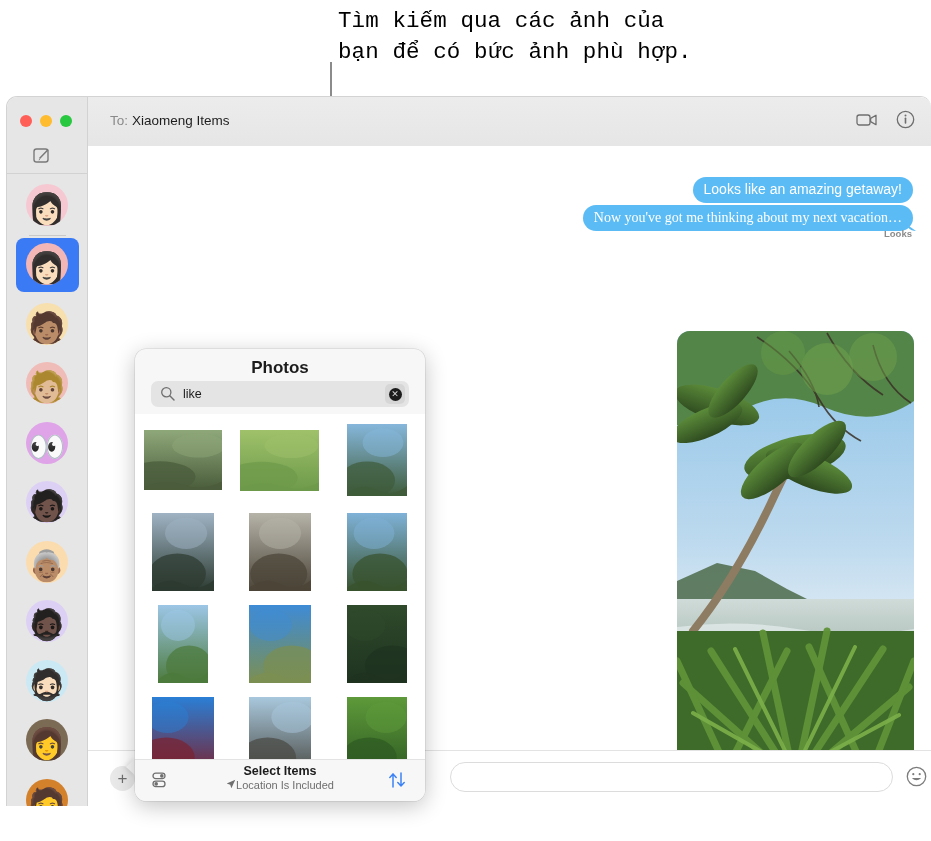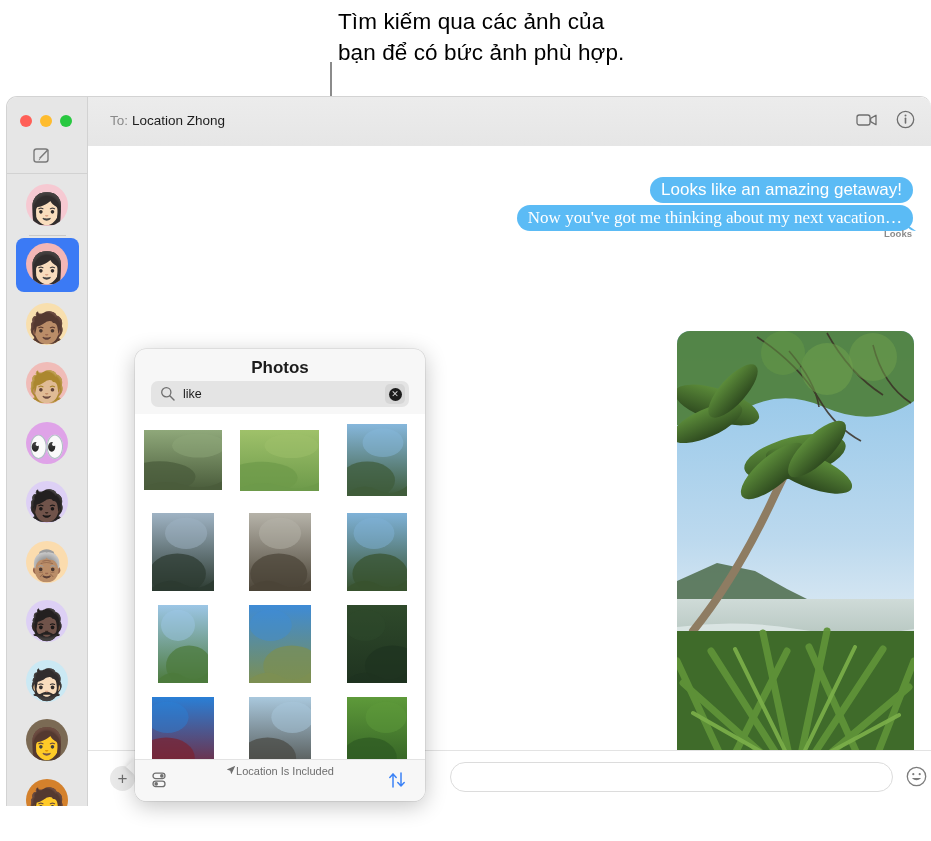--- a/index.html
+++ b/index.html
@@ -8,20 +8,21 @@
     background:#ffffff;
     font-family:"Liberation Sans","DejaVu Sans",sans-serif;
     -webkit-font-smoothing:antialiased;
   }
 
   
   #callout{
     position:absolute;left:338px;top:6px;width:400px;
     font-size:22.5px;line-height:31px;color:#000;
     letter-spacing:.1px;
+    font-family:Liberation Mono, monospace;
   }
   #leader{
     position:absolute;left:330px;top:62px;width:2px;height:330px;
     background:#8b8b8b;
   }
 
   
   #window{
     position:absolute;left:6px;top:96px;width:925px;height:710px;
     background:#fff;
@@ -81,21 +82,21 @@
   }
   #to-value{
     position:absolute;left:44px;top:16px;font-size:13.5px;color:#1d1d1d;
   }
   #tb-icons{position:absolute;right:16px;top:13px;display:flex;gap:18px;align-items:center;}
 
   
   #convo{position:absolute;left:0;top:49px;right:0;bottom:0;background:#fff;}
   .bubble{
     position:absolute;background:#5bbbf5;color:#fff;
-    font-size:17px;line-height:15px;
+    font-size:14px;line-height:15px;
     padding:5px 11px 6px 11px;border-radius:13px;white-space:nowrap;
   }
   #b1{right:18px;top:31px;}
   #b2{right:18px;top:59px;font-family:Liberation Serif, serif;}
   #b2:after{
     content:"";position:absolute;right:-3px;bottom:0px;
     width:11px;height:13px;background:#5bbbf5;
     border-bottom-left-radius:12px;
     clip-path:polygon(0 40%,100% 100%,0 100%);
   }
@@ -271,21 +272,21 @@
           <div class="avatar" style="background: rgb(212, 129, 44);">
             <span>🧑</span>
           </div>
         </div>
       </div>
   </div>
 
   <div id="main">
     <div id="titlebar">
       <div id="to-label">To:</div>
-      <div id="to-value">Location Zhong</div>
+      <div id="to-value">Xiaomeng Items</div>
       <div id="tb-icons">
         <span>
           <svg width="22" height="16" viewBox="0 0 22 16">
             <rect x="1" y="3" width="13" height="10" rx="2.2" fill="none" stroke="#6f6f6f" stroke-width="1.3"></rect>
             <path d="M14.6 6.4 L20 3.3 L20 12.7 L14.6 9.6 Z" fill="none" stroke="#6f6f6f" stroke-width="1.3" stroke-linejoin="round"></path>
           </svg>
         </span>
         <span>
           <svg width="19" height="19" viewBox="0 0 19 19">
             <circle cx="9.5" cy="9.5" r="8.2" fill="none" stroke="#6f6f6f" stroke-width="1.3"></circle>
@@ -587,20 +588,21 @@
   <div id="pop-footer">
     <span id="ft-toggle">
       <svg width="17" height="16" viewBox="0 0 17 16">
         <rect x="2" y="1.2" width="12" height="5.4" rx="2.7" fill="none" stroke="#6f6f6f" stroke-width="1.3"></rect>
         <circle cx="10.8" cy="3.9" r="1.8" fill="#6f6f6f"></circle>
         <rect x="2" y="9.2" width="12" height="5.4" rx="2.7" fill="none" stroke="#6f6f6f" stroke-width="1.3"></rect>
         <circle cx="5.2" cy="11.9" r="1.8" fill="#6f6f6f"></circle>
       </svg>
     </span>
     <div id="ft-center">
+      <div id="ft-title">Select Items</div>
       <div id="ft-sub">
         <span>
           <svg width="10" height="10" viewBox="0 0 10 10">
             <path d="M9.3 .7 L.7 4.6 L4.2 5.8 L5.4 9.3 Z" fill="#6f6f6f"></path>
           </svg>
         </span>
         <span>Location Is Included</span>
       </div>
     </div>
     <span id="ft-arrows">

